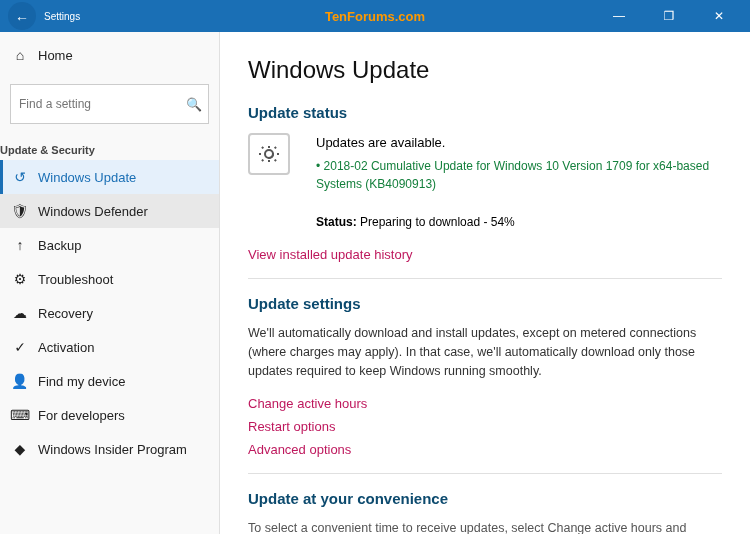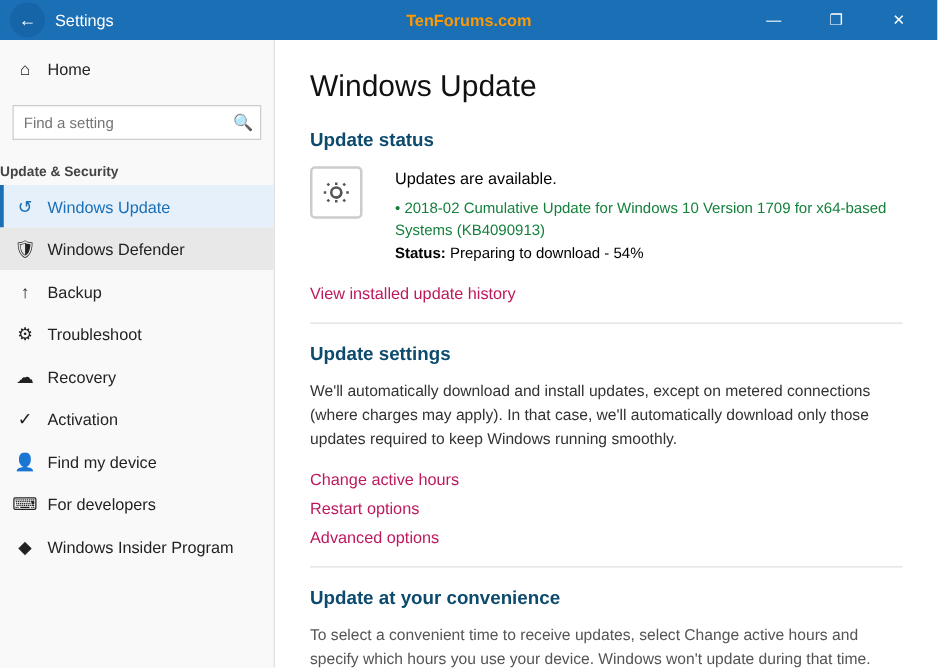--- a/index.html
+++ b/index.html
@@ -17,21 +17,21 @@
     }
     .titlebar-back {
       width: 28px; height: 28px;
       background: #1565a8;
       border-radius: 50%;
       display: flex; align-items: center; justify-content: center;
       cursor: pointer; margin-right: 8px;
       font-size: 14px;
     }
     .titlebar-title {
-      font-size: 13px;
+      font-size: 10px;
       color: white;
     }
     .titlebar-watermark {
       position: absolute;
       left: 50%;
       transform: translateX(-50%);
       font-size: 13px;
       font-weight: bold;
       color: #f90;
     }
@@ -62,21 +62,21 @@
       display: flex;
       flex-direction: column;
     }
 
     .sidebar-search {
       margin: 12px 10px;
       position: relative;
     }
     .sidebar-search input {
       width: 100%;
-      height: 28px;
+      height: 40px;
       border: 1px solid #ccc;
       padding: 0 30px 0 8px;
       font-size: 12px;
       outline: none;
       background: white;
     }
     .search-icon-btn {
       position: absolute;
       right: 6px; top: 50%;
       transform: translateY(-50%);
@@ -160,20 +160,21 @@
     .update-status-text .available {
       font-size: 13px;
       margin-bottom: 4px;
     }
     .update-status-text .bullet {
       font-size: 12px;
       color: #15803d;
     }
     .update-status-text .status-line {
       font-size: 12px;
+      margin-top: 20px;
     }
     .bold { font-weight: 600; }
 
     .link {
       color: #be185d;
       cursor: pointer;
       font-size: 13px;
       text-decoration: none;
     }
 

